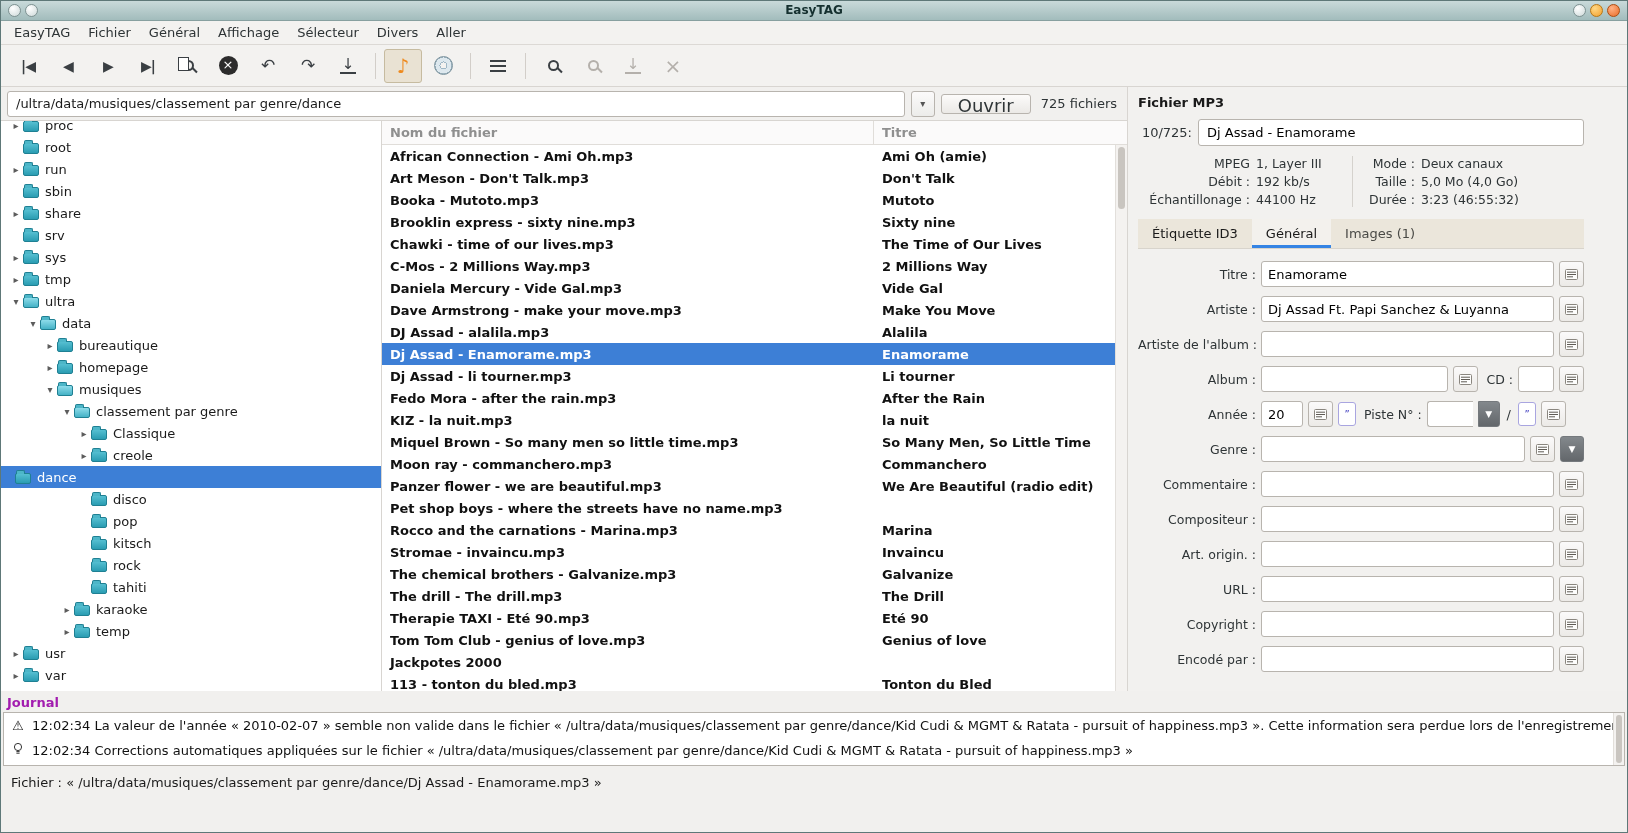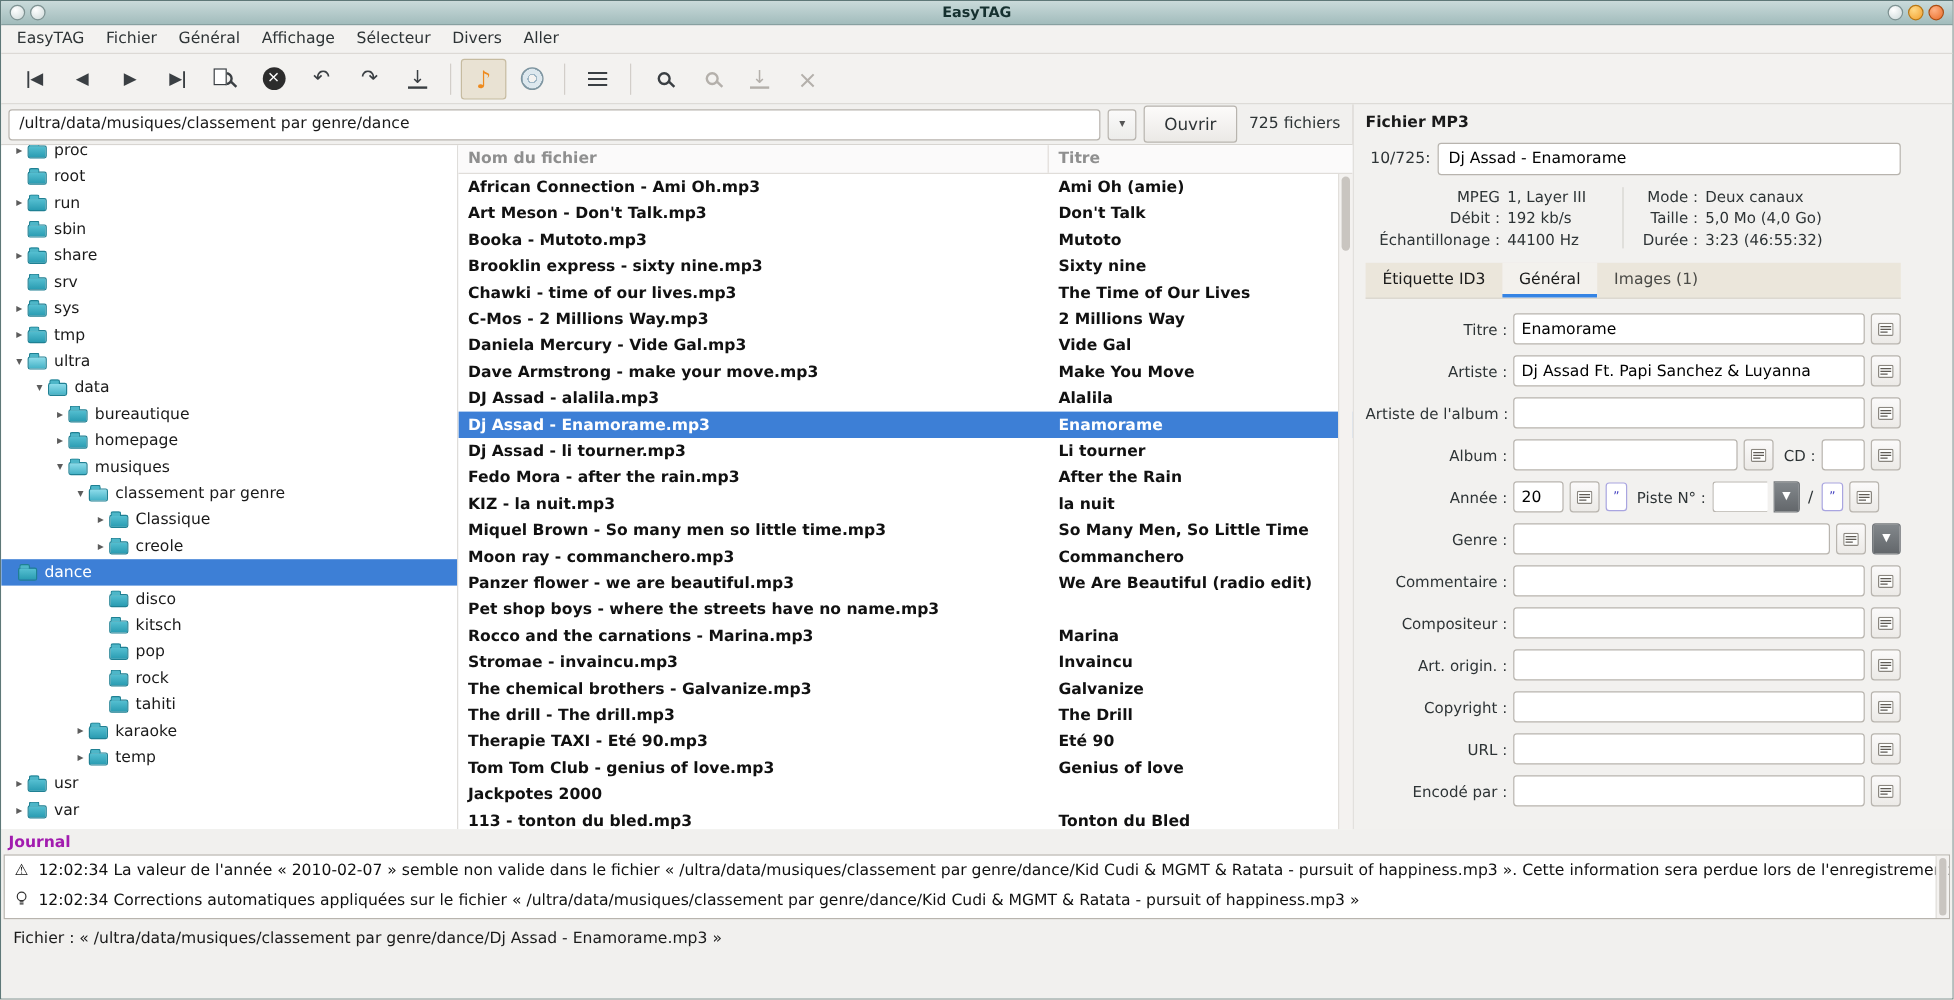--- a/index.html
+++ b/index.html
@@ -48,21 +48,21 @@
           background:radial-gradient(circle, #f3f2f0 0 3px, #9fb7c6 3px 4px, #dde8ee 4px 8px, #9db3bf 8px 10px); }
   .lines { width:16px; height:12px; display:block; background:repeating-linear-gradient(to bottom, currentColor 0 2px, transparent 2px 5px); }
 
   
   .main { flex:0 0 604px; height:604px; display:flex; min-height:0; }
   .left-col { flex:1; display:flex; flex-direction:column; min-width:0; }
 
   .pathrow { height:33px; flex:0 0 33px; display:flex; align-items:center; gap:6px; padding:0 6px; background:#f1f0ee; }
   .path-entry { flex:1; height:26px; border:1px solid #b8b4ae; border-radius:3px; padding:0 8px; font-size:13px; background:#fff; color:#1a1a1a; }
   .combo-btn { width:24px; height:26px; border:1px solid #b8b4ae; border-radius:3px; background:linear-gradient(#fbfafa,#ececea); color:#555; font-size:10px; }
-  .open-btn { height:31px; padding:0 16px; border:1px solid #b8b4ae; border-radius:3px; background:linear-gradient(#fcfbfa,#ebe9e6); font-size:14px; color:#2e3436; }
+  .open-btn { height:20px; padding:0 16px; border:1px solid #b8b4ae; border-radius:3px; background:linear-gradient(#fcfbfa,#ebe9e6); font-size:18px; color:#2e3436; }
   .filecount { white-space:nowrap; padding:0 4px; color:#2e3436; }
 
   .panes { flex:1; display:flex; min-height:0; border-top:1px solid #d8d5d1; }
 
   
   .tree { width:381px; flex:0 0 381px; background:#fff; border-right:1px solid #d8d5d1; overflow:hidden; }
   .trow { height:22px; display:flex; align-items:center; white-space:nowrap; color:#1a1a1a; }
   .trow.clip { margin-top:-7px; }
   .trow.sel { background:#3d7fd6; color:#fff; }
   .expander { width:14px; flex:0 0 14px; text-align:center; font-size:10px; color:#5c5c5c; }
@@ -316,26 +316,26 @@
               <span class="tlabel">dance</span>
             </div>
             <div class="trow" style="padding-left: 76px;">
               <span class="expander"></span>
               <span class="folder"></span>
               <span class="tlabel">disco</span>
             </div>
             <div class="trow" style="padding-left: 76px;">
               <span class="expander"></span>
               <span class="folder"></span>
+              <span class="tlabel">pop</span>
+            </div>
+            <div class="trow" style="padding-left: 76px;">
+              <span class="expander"></span>
+              <span class="folder"></span>
               <span class="tlabel">kitsch</span>
-            </div>
-            <div class="trow" style="padding-left: 76px;">
-              <span class="expander"></span>
-              <span class="folder"></span>
-              <span class="tlabel">pop</span>
             </div>
             <div class="trow" style="padding-left: 76px;">
               <span class="expander"></span>
               <span class="folder"></span>
               <span class="tlabel">rock</span>
             </div>
             <div class="trow" style="padding-left: 76px;">
               <span class="expander"></span>
               <span class="folder"></span>
               <span class="tlabel">tahiti</span>
@@ -630,31 +630,31 @@
               <span class="flabel">Art. origin. :</span>
               <input class="finput" value="" style="">
               <button class="applybtn">
                 <svg width="13" height="11" viewBox="0 0 13 11">
                   <rect x="0.5" y="0.5" width="12" height="10" rx="1" fill="#fdfdfc" stroke="#8a867f"></rect>
                   <path d="M2 3.2h9M2 5.5h9M2 7.8h6" stroke="#5f5b55" stroke-width="1" fill="none"></path>
                 </svg>
               </button>
             </div>
             <div class="field-row">
+              <span class="flabel">URL :</span>
+              <input class="finput" value="" style="">
+              <button class="applybtn">
+                <svg width="13" height="11" viewBox="0 0 13 11">
+                  <rect x="0.5" y="0.5" width="12" height="10" rx="1" fill="#fdfdfc" stroke="#8a867f"></rect>
+                  <path d="M2 3.2h9M2 5.5h9M2 7.8h6" stroke="#5f5b55" stroke-width="1" fill="none"></path>
+                </svg>
+              </button>
+            </div>
+            <div class="field-row">
               <span class="flabel">Copyright :</span>
-              <input class="finput" value="" style="">
-              <button class="applybtn">
-                <svg width="13" height="11" viewBox="0 0 13 11">
-                  <rect x="0.5" y="0.5" width="12" height="10" rx="1" fill="#fdfdfc" stroke="#8a867f"></rect>
-                  <path d="M2 3.2h9M2 5.5h9M2 7.8h6" stroke="#5f5b55" stroke-width="1" fill="none"></path>
-                </svg>
-              </button>
-            </div>
-            <div class="field-row">
-              <span class="flabel">URL :</span>
               <input class="finput" value="" style="">
               <button class="applybtn">
                 <svg width="13" height="11" viewBox="0 0 13 11">
                   <rect x="0.5" y="0.5" width="12" height="10" rx="1" fill="#fdfdfc" stroke="#8a867f"></rect>
                   <path d="M2 3.2h9M2 5.5h9M2 7.8h6" stroke="#5f5b55" stroke-width="1" fill="none"></path>
                 </svg>
               </button>
             </div>
             <div class="field-row">
               <span class="flabel">Encodé par :</span>

